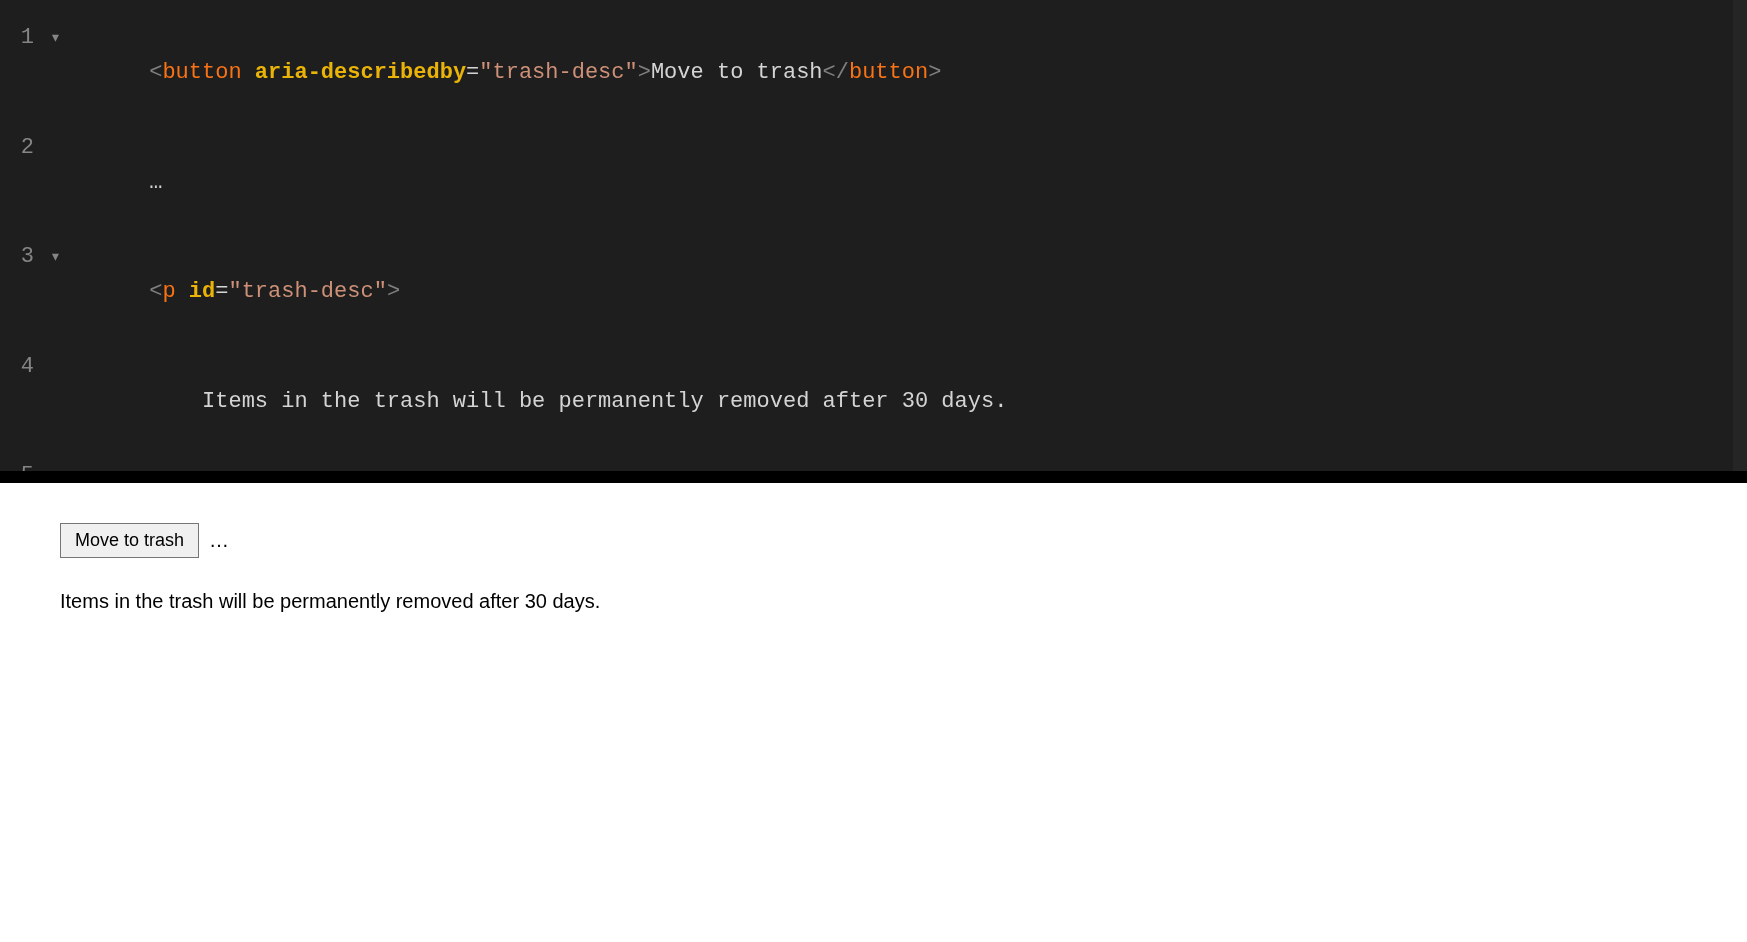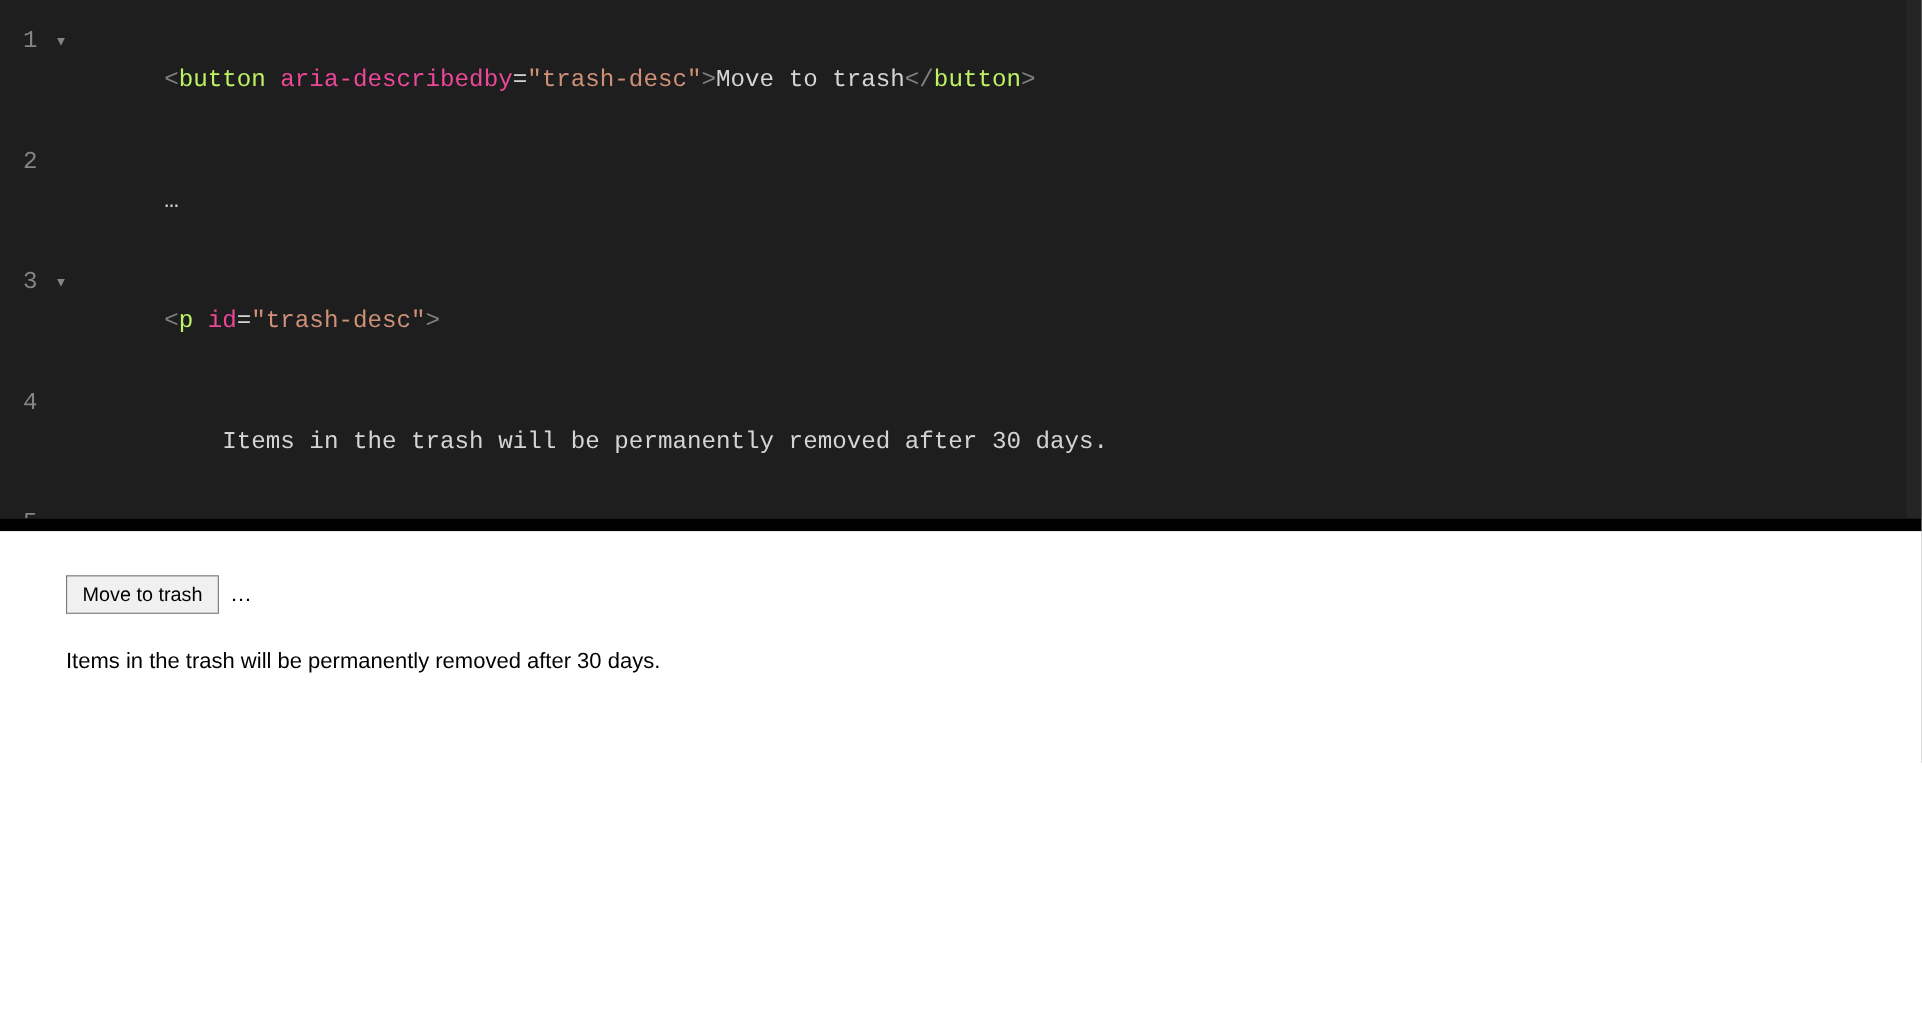--- a/index.html
+++ b/index.html
@@ -56,25 +56,26 @@
       color: #d4d4d4;
       padding-left: 4px;
     }
 
     
     .tag-bracket {
       color: #808080;
     }
 
     .tag-name {
-      color: #bef264; 
+      color: #f97316; 
     }
 
     .attr-name {
-      color: #ec4899; 
+      color: #eab308; 
+      font-weight: bold;
     }
 
     .attr-value {
       color: #ce9178; 
     }
 
     .tag-content {
       color: #d4d4d4;
     }
 

